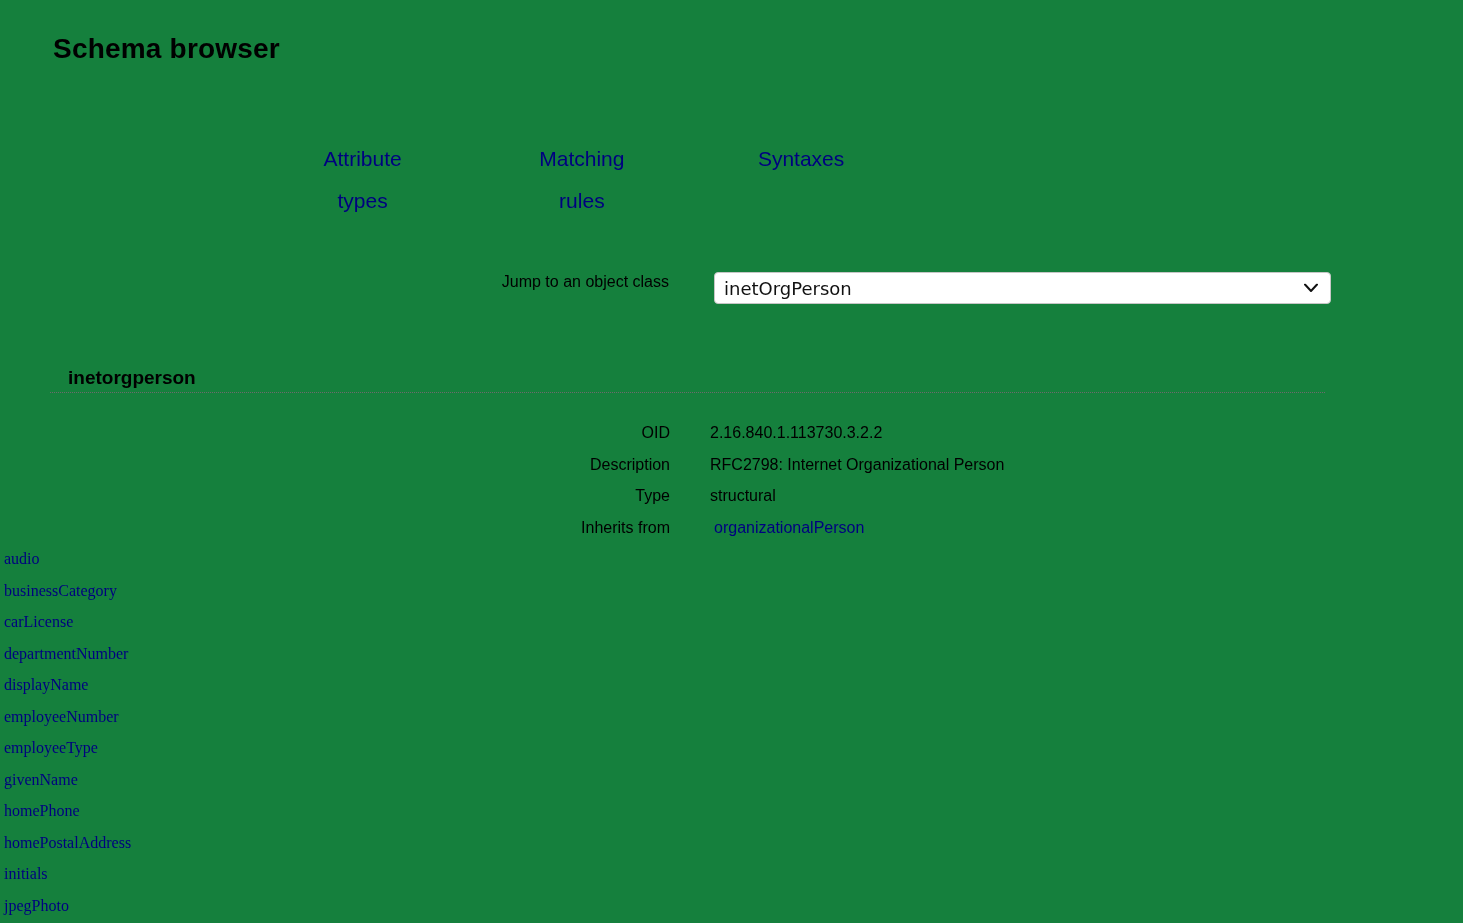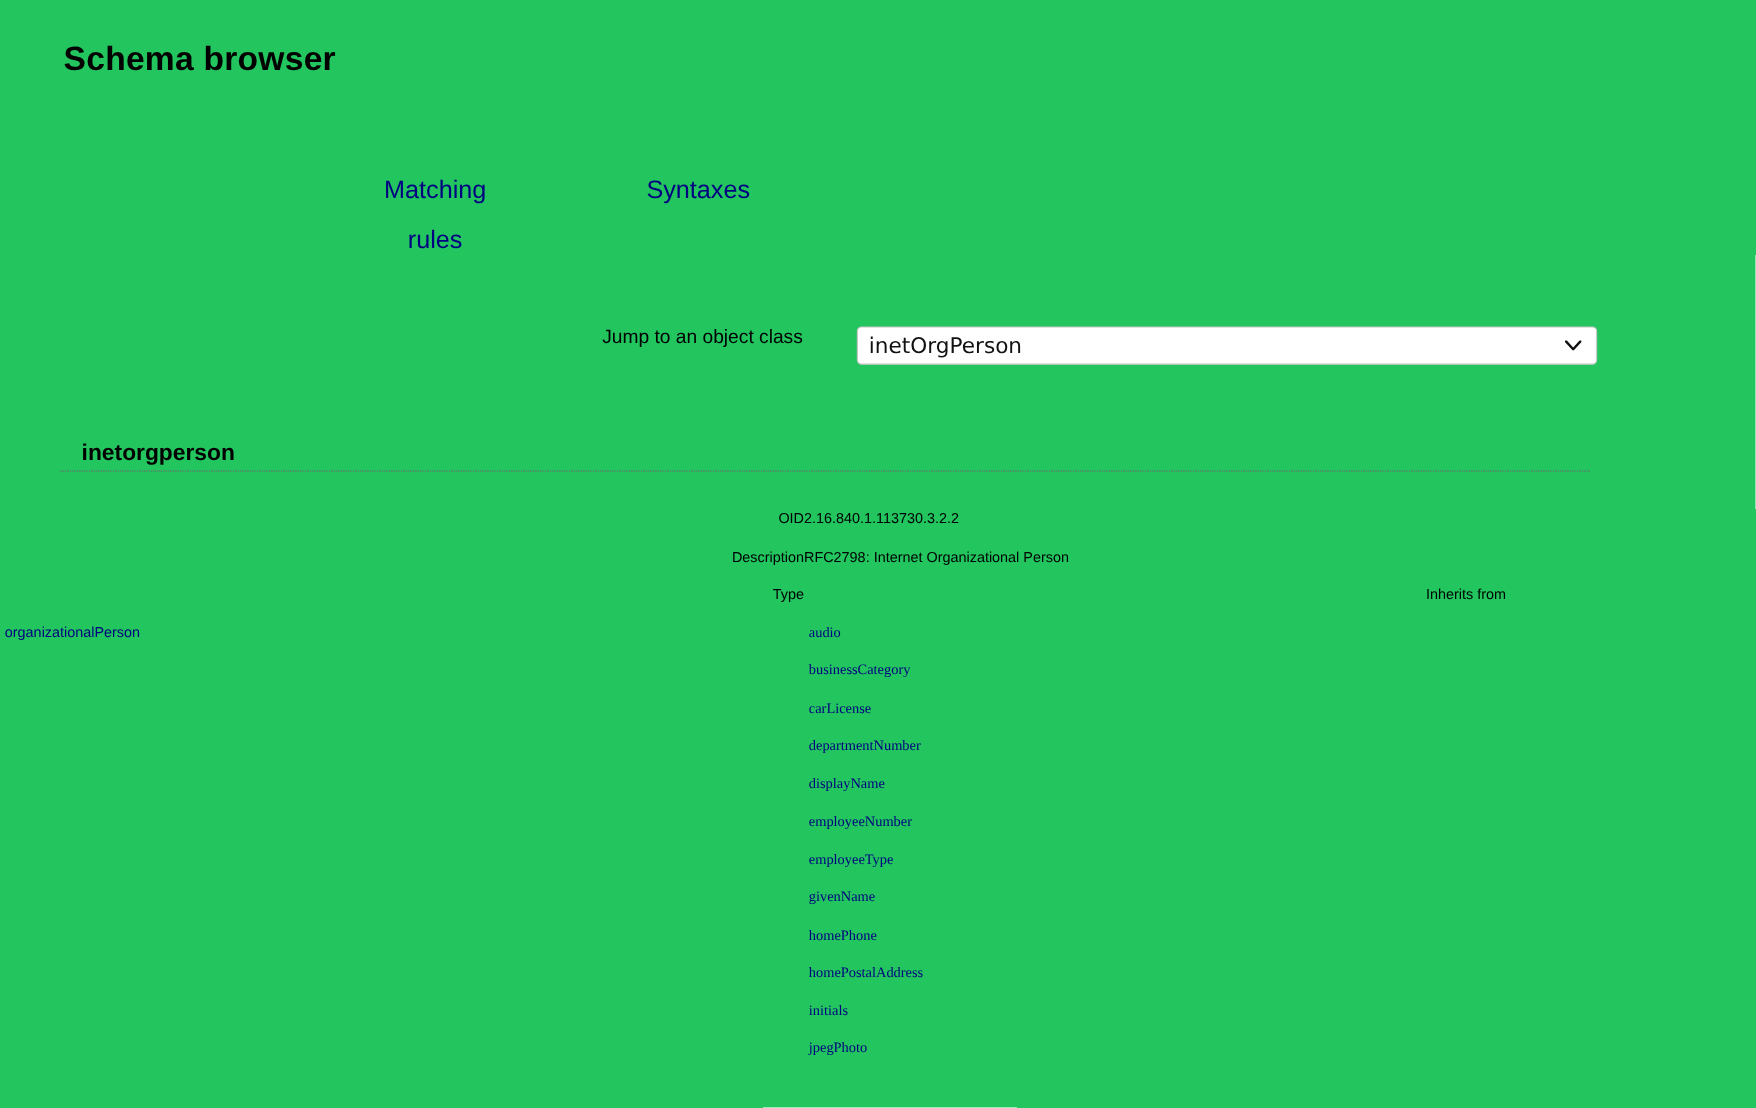--- a/index.html
+++ b/index.html
@@ -12,21 +12,21 @@
   html, body { margin: 0; padding: 0; background: #fff; }
   body {
     font-family: "Liberation Sans", sans-serif;
     color: var(--text);
   }
   .page {
     position: relative;
     width: 1463px;
     height: 923px;
     overflow: hidden;
-    background: #22c55e;
+    background: #15803d;
   }
   .title {
     position: absolute;
     left: 53px;
     top: 33px;
     margin: 0;
     font-size: 28px;
     font-weight: bold;
     letter-spacing: 0.2px;
   }
@@ -108,21 +108,22 @@
     border-bottom: 1px dotted var(--divider);
   }
   
   .details {
     position: absolute;
     left: 0;
     top: 417px;
     width: 1255px;
     display: grid;
     grid-template-columns: 670px 1fr;
-    font-size: 12px;
+    column-gap: 40px;
+    font-size: 16px;
     line-height: 31.5px;
   }
   .detail-label {
     text-align: right;
     white-space: nowrap;
   }
   .detail-value { text-align: left; }
   .details a,
   .attr-list a {
     color: var(--link);
@@ -140,20 +141,23 @@
 </head>
 <body>
 
 <div class="page">
 
   <h1 class="title">Schema browser</h1>
 
   <div class="nav">
 
 
+      <div class="nav-cell">
+        <a class="nav-link">Attribute types</a>
+      </div>
 
       <div class="nav-cell">
         <a class="nav-link">Matching rules</a>
       </div>
 
       <div class="nav-cell">
         <a class="nav-link">Syntaxes</a>
       </div>
     </div>
 
@@ -175,20 +179,21 @@
 
   <div class="details">
 
     <div class="detail-label">OID</div>
     <div class="detail-value">2.16.840.1.113730.3.2.2</div>
 
     <div class="detail-label">Description</div>
     <div class="detail-value">RFC2798: Internet Organizational Person</div>
 
     <div class="detail-label">Type</div>
+    <div class="detail-value">structural</div>
 
     <div class="detail-label">Inherits from</div>
     <div class="detail-value">
       <a>organizationalPerson</a>
     </div>
 
     <div class="detail-value attr-list">
 
         <a>audio</a>
 

